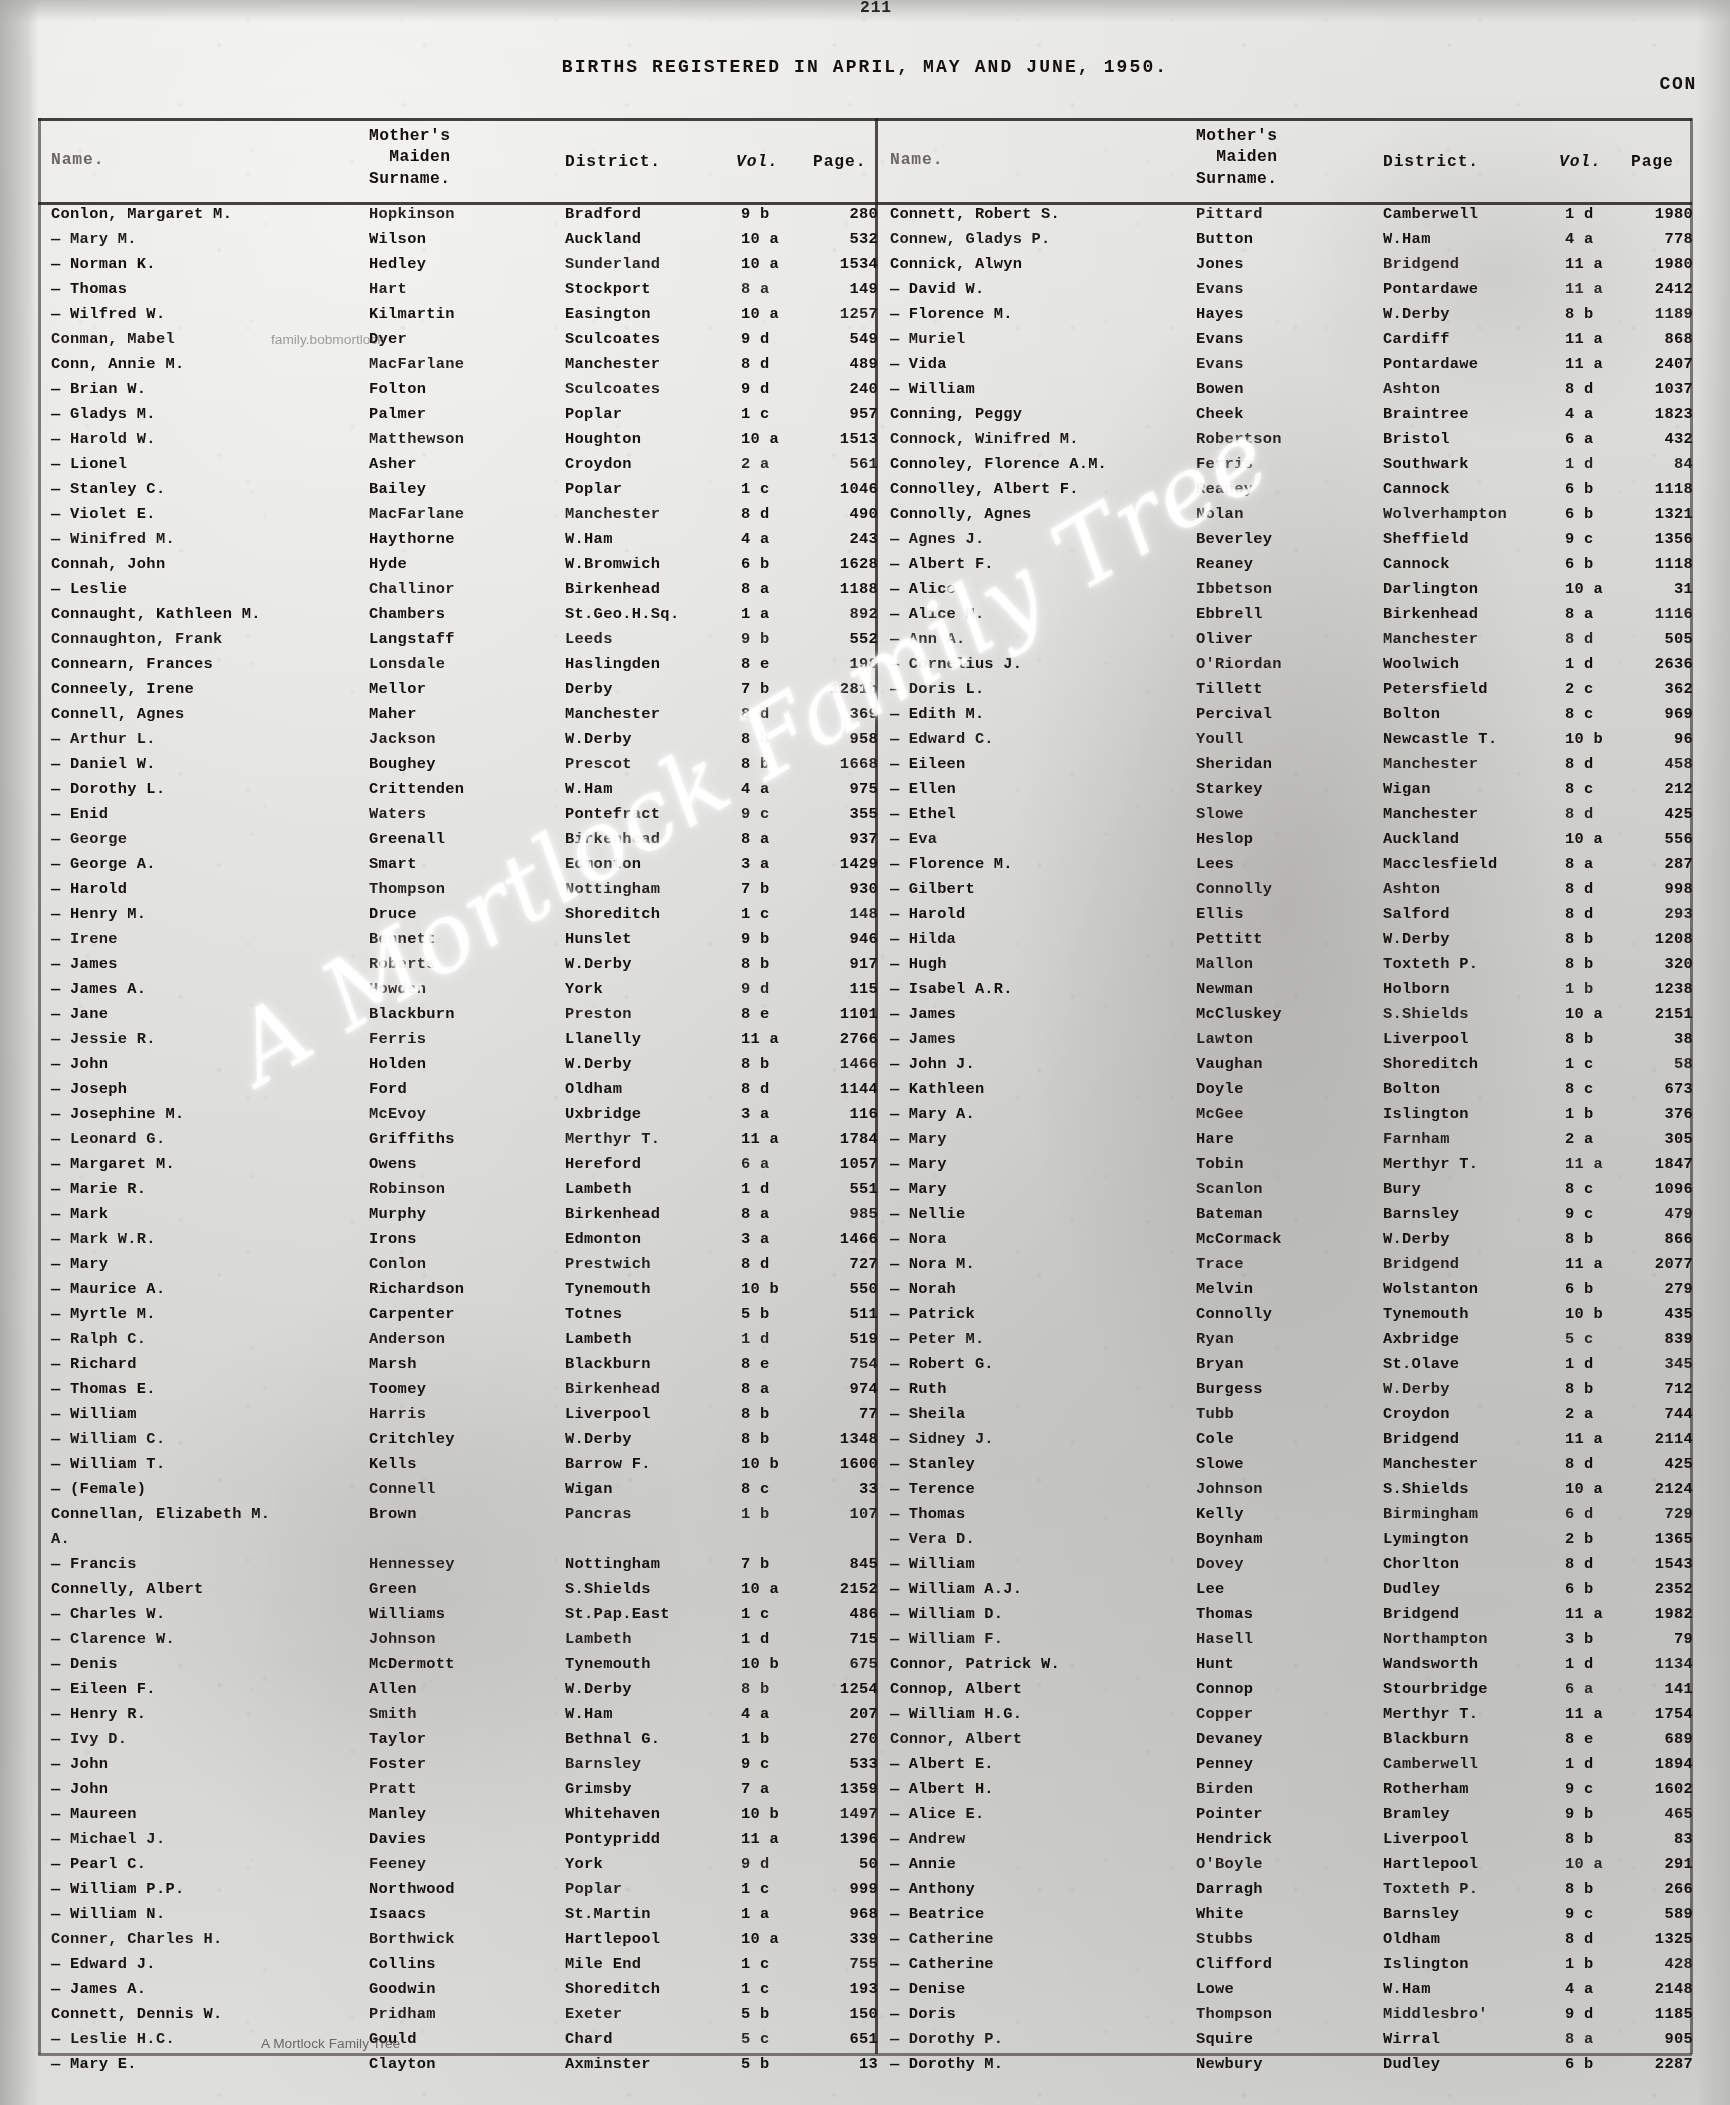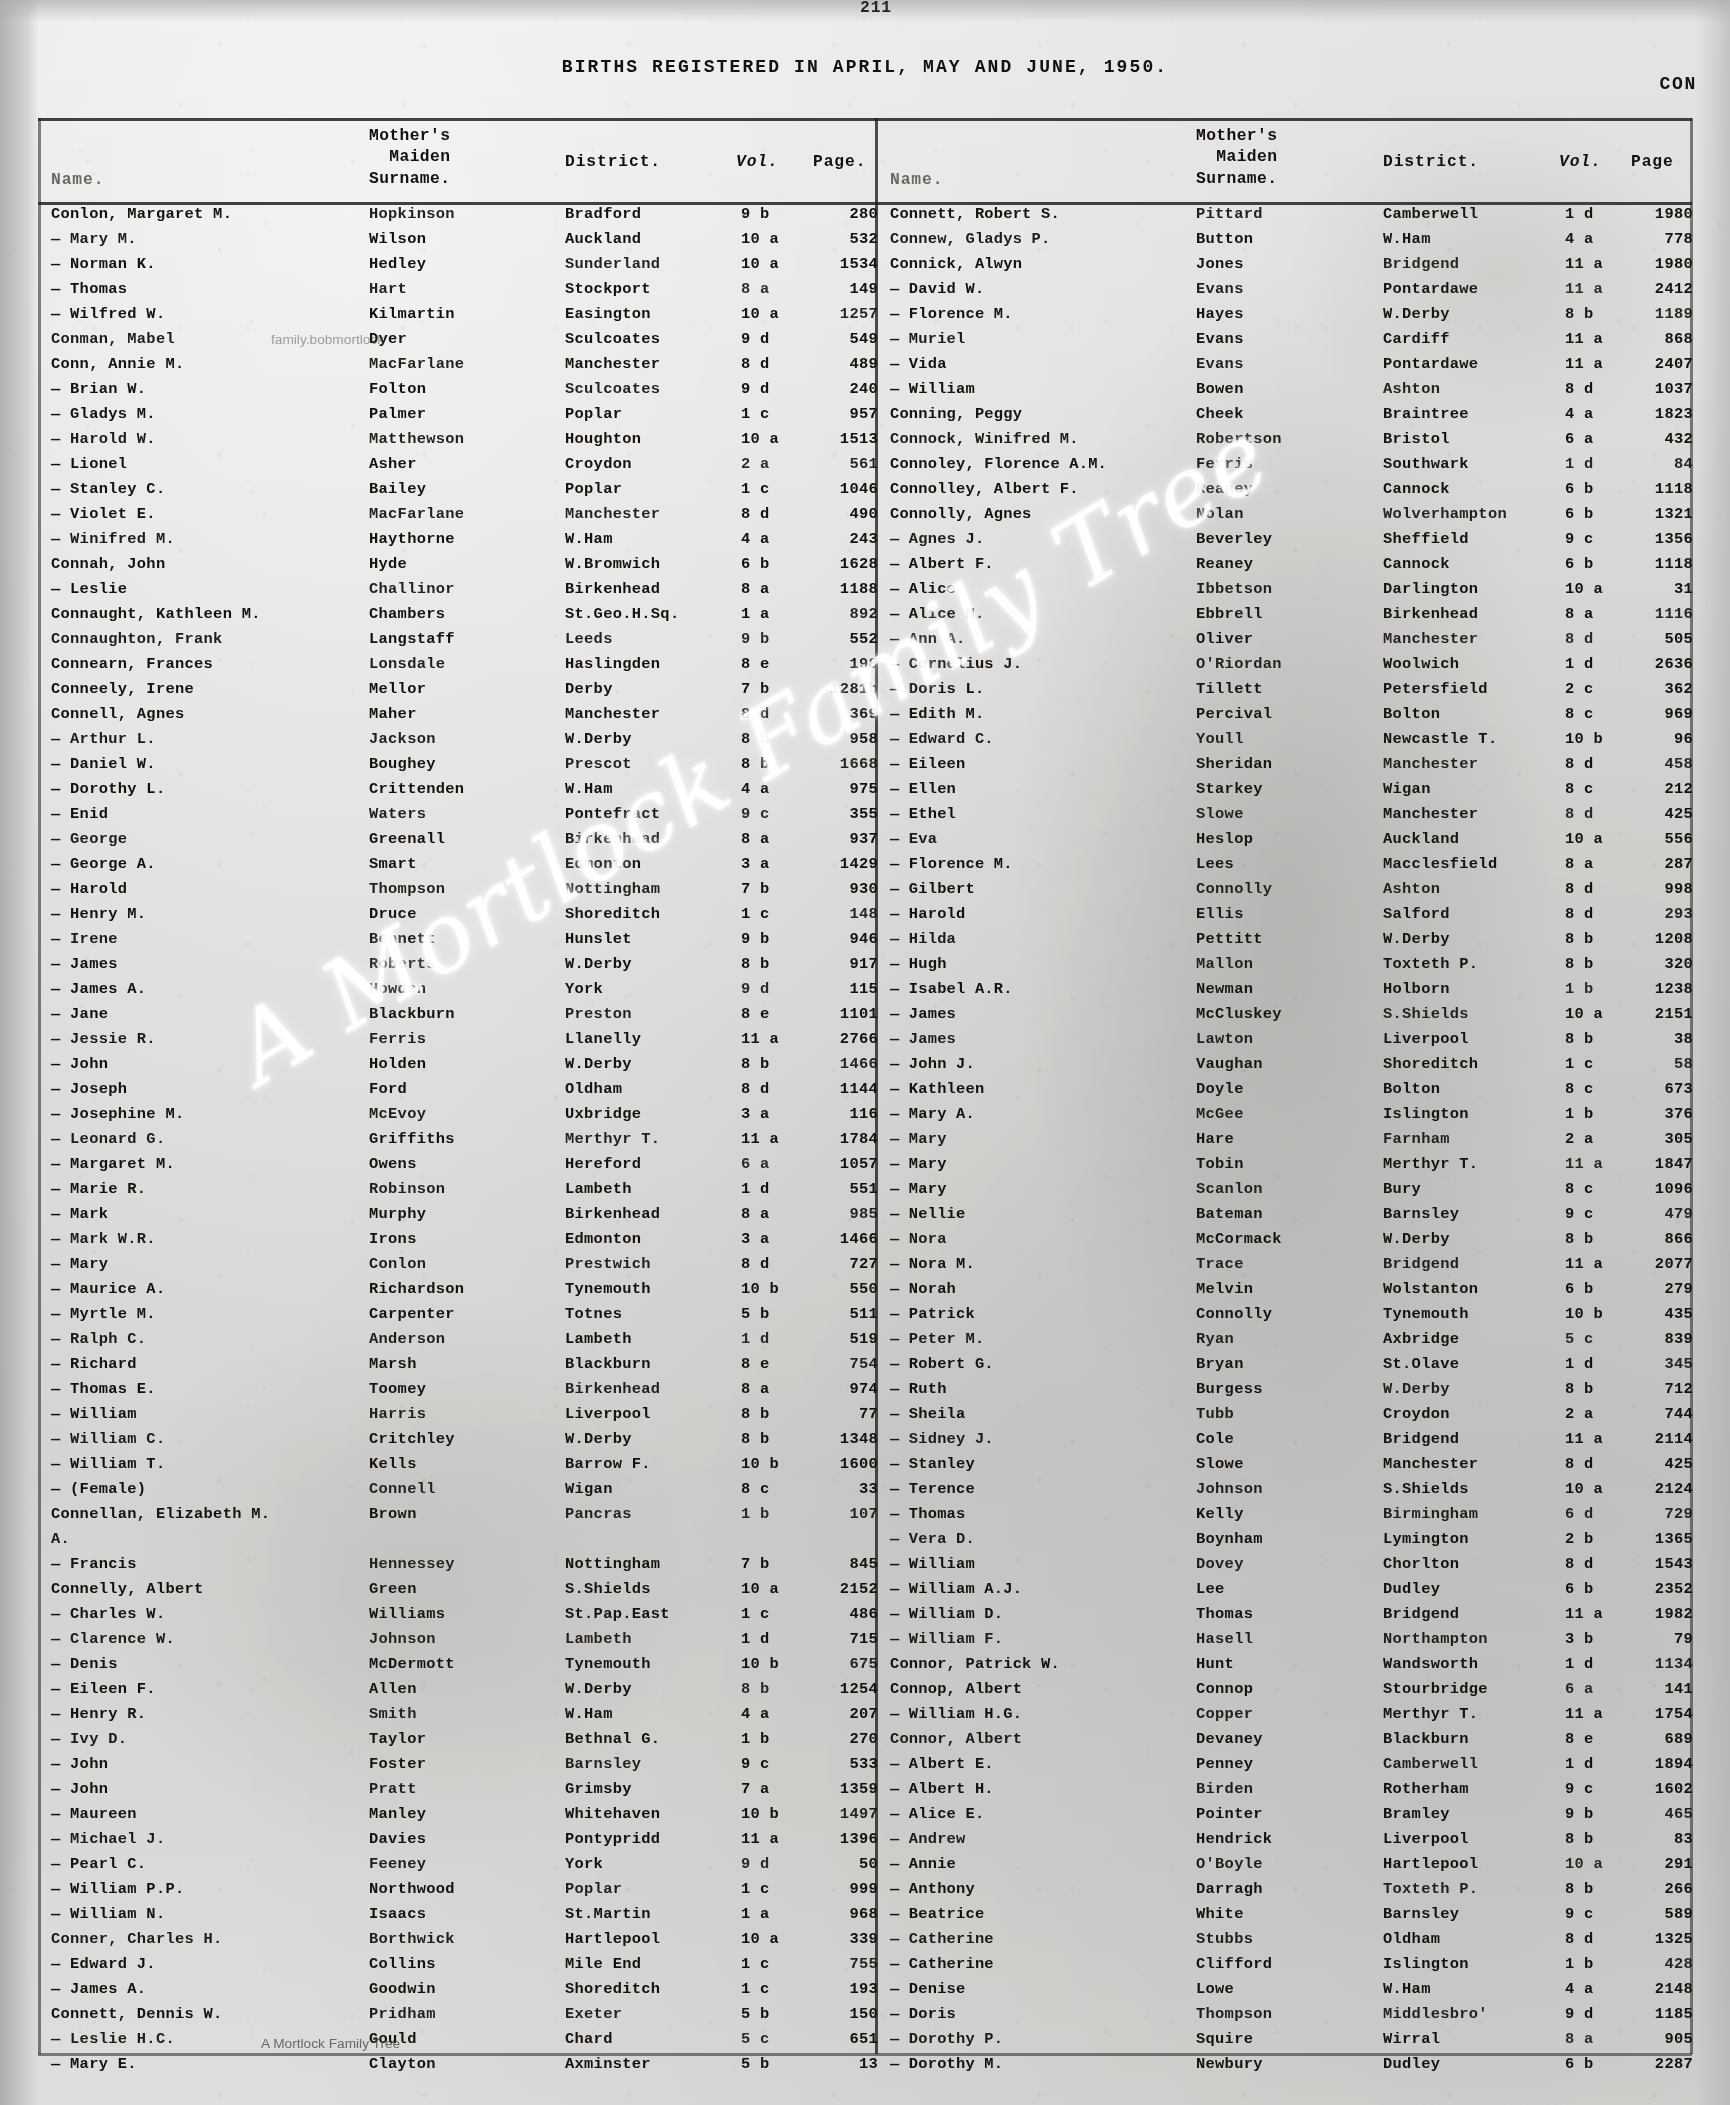--- a/index.html
+++ b/index.html
@@ -53,21 +53,21 @@
   }
   #vsep-mid{left:875px;}
   #vsep-left{left:38px;width:2.6px;opacity:.55;}
   #vsep-right{left:1690px;width:2.6px;opacity:.55;}
 
   .col{position:absolute;top:128px;}
   #colL{left:51px;width:813px;}
   #colR{left:890px;width:809px;}
 
   .chead{position:relative;height:72px;font-size:16.3px;font-weight:bold;color:#17120f;}
-  .chead .c-name{position:absolute;left:0;top:22px;letter-spacing:0.9px;color:#6d6763;font-weight:bold;margin-top:20px;}
+  .chead .c-name{position:absolute;left:0;top:22px;letter-spacing:0.9px;color:#6d6763;font-weight:bold;}
   .chead .c-maid{position:absolute;left:318px;top:-3.4px;line-height:1.34;letter-spacing:0.4px;text-align:right;}
   .chead .c-dist{position:absolute;left:514px;top:24px;letter-spacing:0.9px;}
   .chead .c-vol{position:absolute;left:685px;top:24px;letter-spacing:0.9px;font-style:italic;}
   .chead .c-page{position:absolute;left:762px;top:24px;letter-spacing:0.9px;}
 
   .rows{position:relative;margin-top:5.1px;text-decoration:underline;}
   .row{
     position:relative;height:25px;font-size:15.4px;font-weight:bold;
     color:#18130f;white-space:nowrap;letter-spacing:0.3px;
   }

